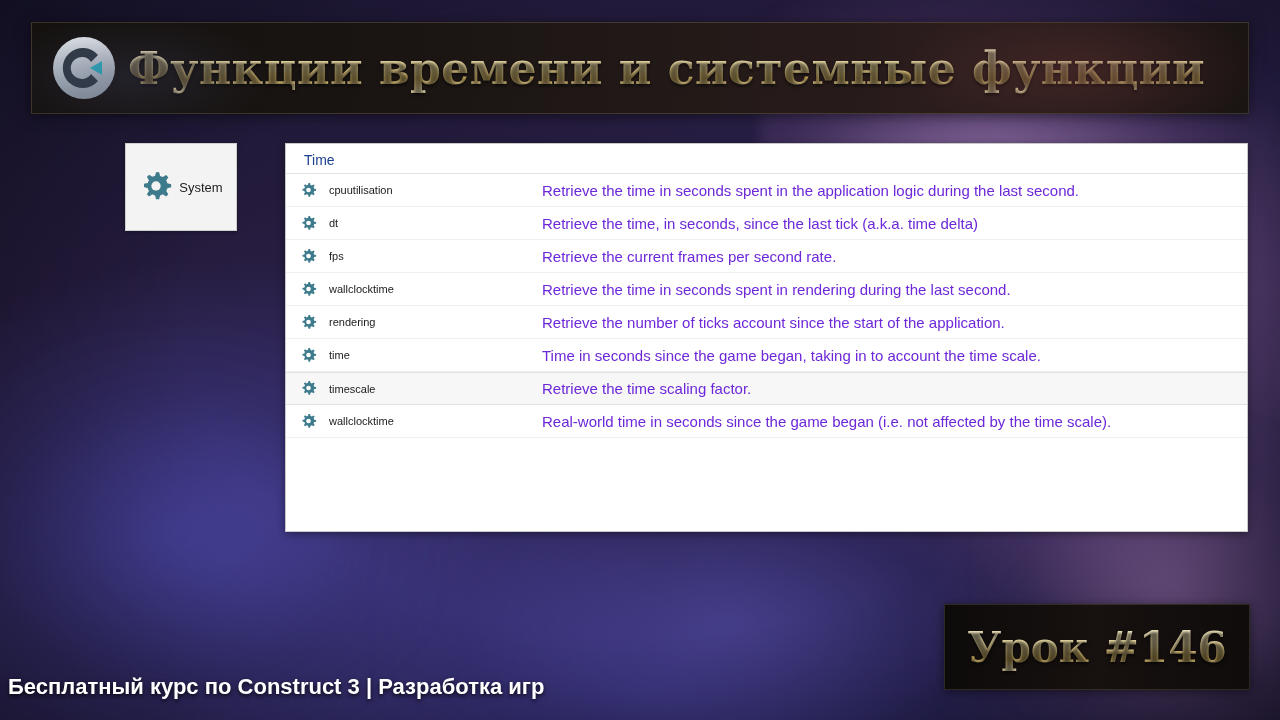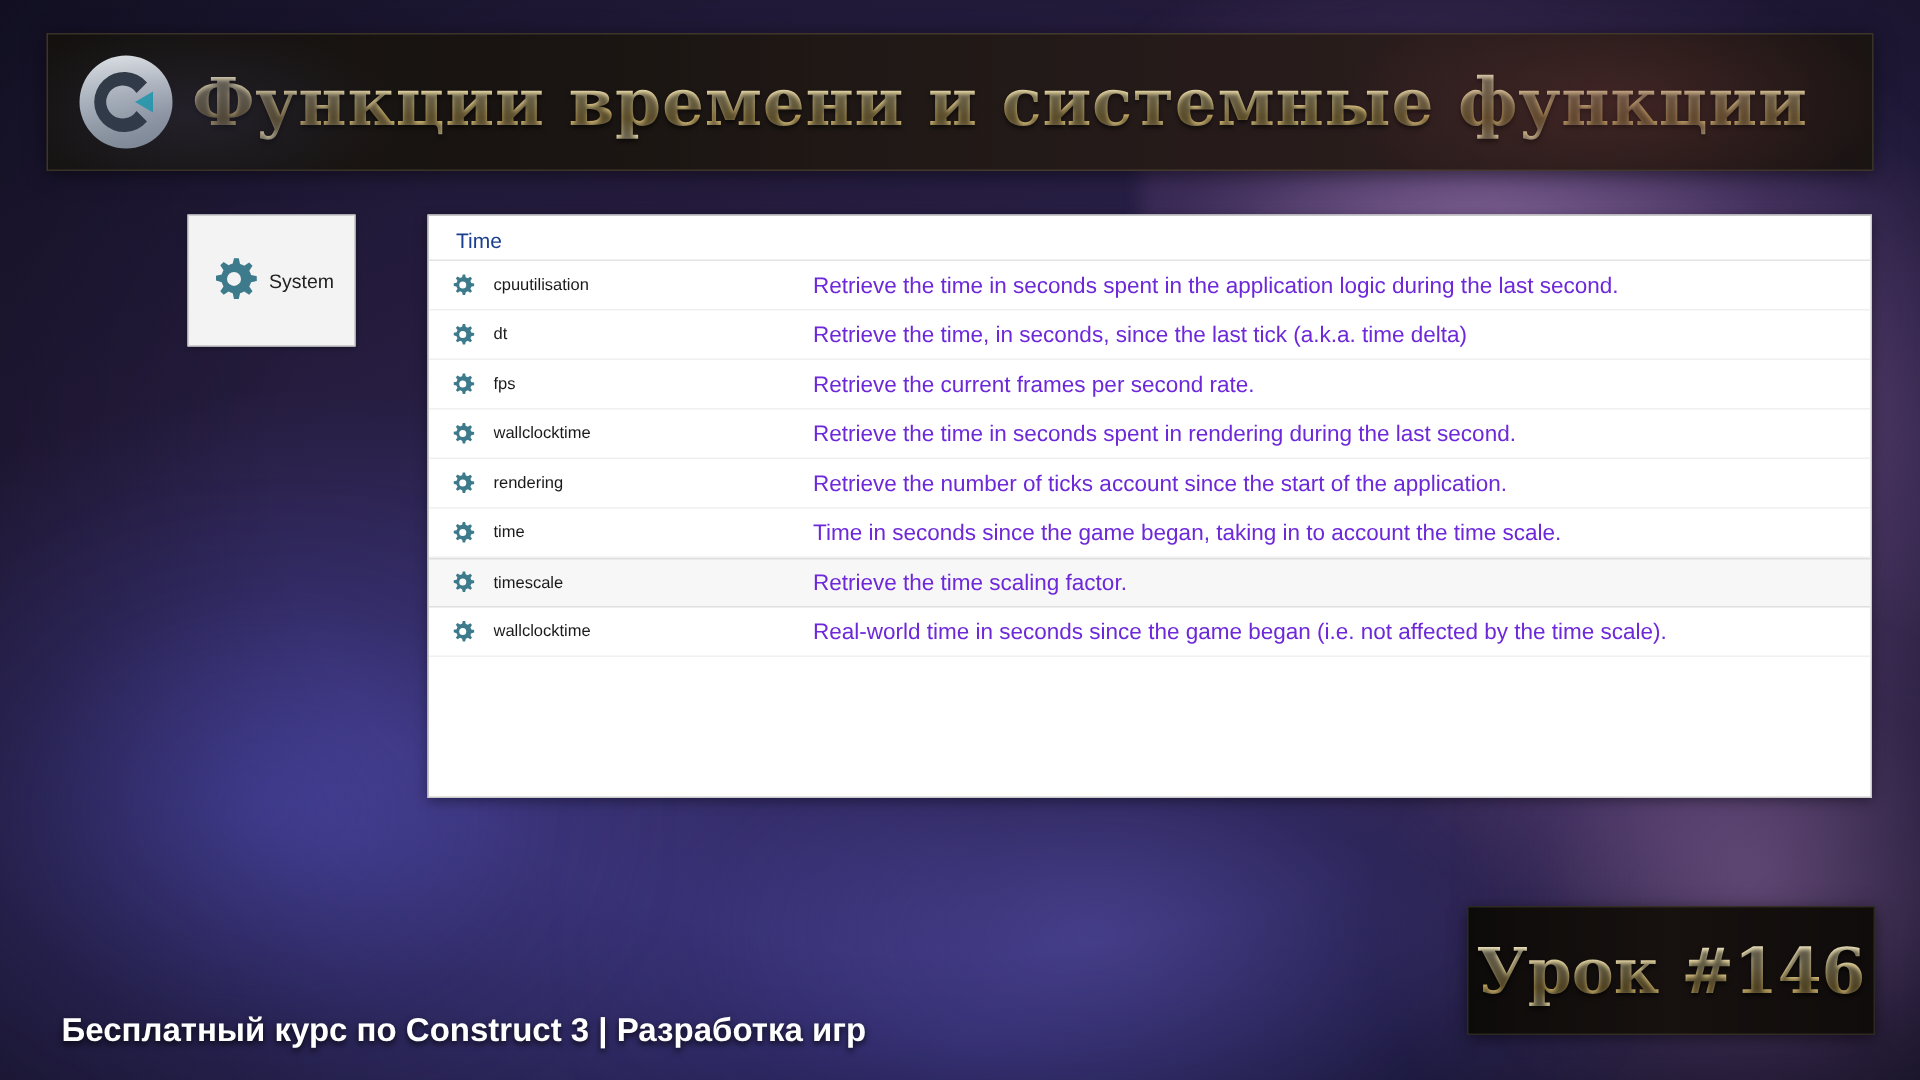--- a/index.html
+++ b/index.html
@@ -144,39 +144,39 @@
   }
   .expr-desc {
     font-size: 15px;
     color: #6d28d9;
     white-space: nowrap; overflow: hidden;
   }
 
   
   #lesson-badge {
     position: absolute; right: 30px; bottom: 30px;
-    width: 272px; height: 86px;
+    width: 306px; height: 86px;
     background: linear-gradient(90deg, #0d0b0a 0%, #17110f 50%, #0f0c0b 100%);
     border: 1px solid rgba(220,200,150,0.16);
     display: flex; align-items: center; justify-content: center;
     box-shadow: 0 2px 10px rgba(0,0,0,0.5);
   }
   #lesson-badge .txt {
     font-size: 42px;
     font-weight: 700;
     font-family: "DejaVu Serif", serif;
     background: linear-gradient(180deg, #fdf6d8 0%, #e7d59c 45%, #c2a458 72%, #f0e3b6 100%);
     -webkit-background-clip: text; background-clip: text;
     color: transparent;
     text-shadow: 0 2px 3px rgba(0,0,0,0.6);
   }
 
   
   #bottom-caption {
-    position: absolute; left: 41px; bottom: 20px;
+    position: absolute; left: 8px; bottom: 20px;
     font-size: 22px; font-weight: 700;
     color: #ffffff;
     text-shadow: 0 2px 4px rgba(0,0,0,0.8);
     white-space: nowrap;
   }
 </style>
 </head>
 <body>
 
 <div id="stage">

